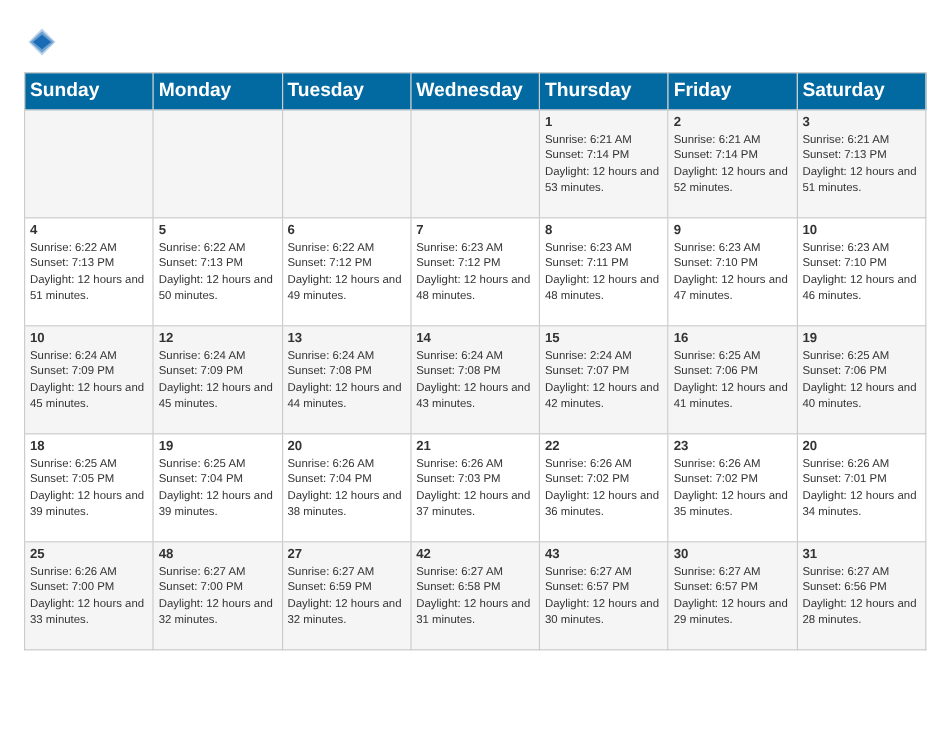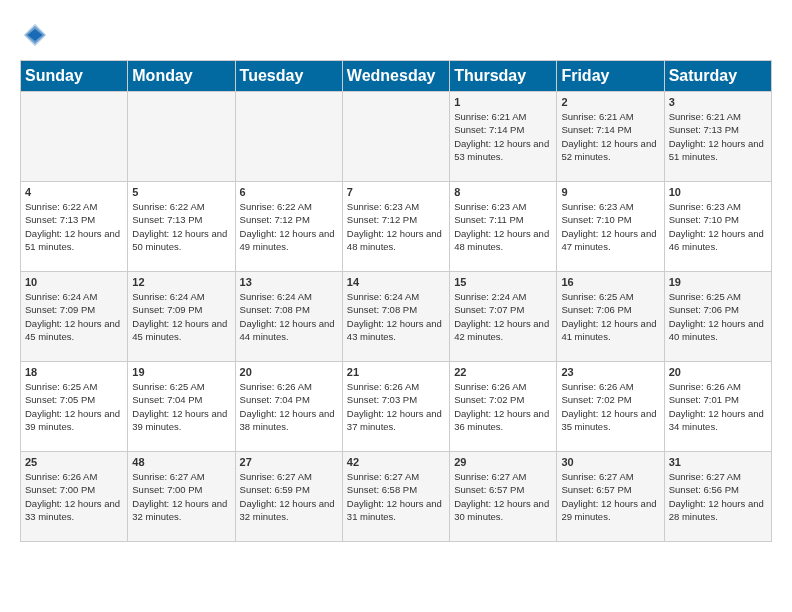--- a/index.html
+++ b/index.html
@@ -320,21 +320,21 @@
 and 32 minutes.</div>
         </td>
         <td>
           <span class="day-number">42</span>
           <div class="day-info">Sunrise: 6:27 AM
 Sunset: 6:58 PM
 Daylight: 12 hours
 and 31 minutes.</div>
         </td>
         <td>
-          <span class="day-number">29</span>
+          <span class="day-number">43</span>
           <div class="day-info">Sunrise: 6:27 AM
 Sunset: 6:57 PM
 Daylight: 12 hours
 and 30 minutes.</div>
         </td>
         <td>
           <span class="day-number">30</span>
           <div class="day-info">Sunrise: 6:27 AM
 Sunset: 6:57 PM
 Daylight: 12 hours

